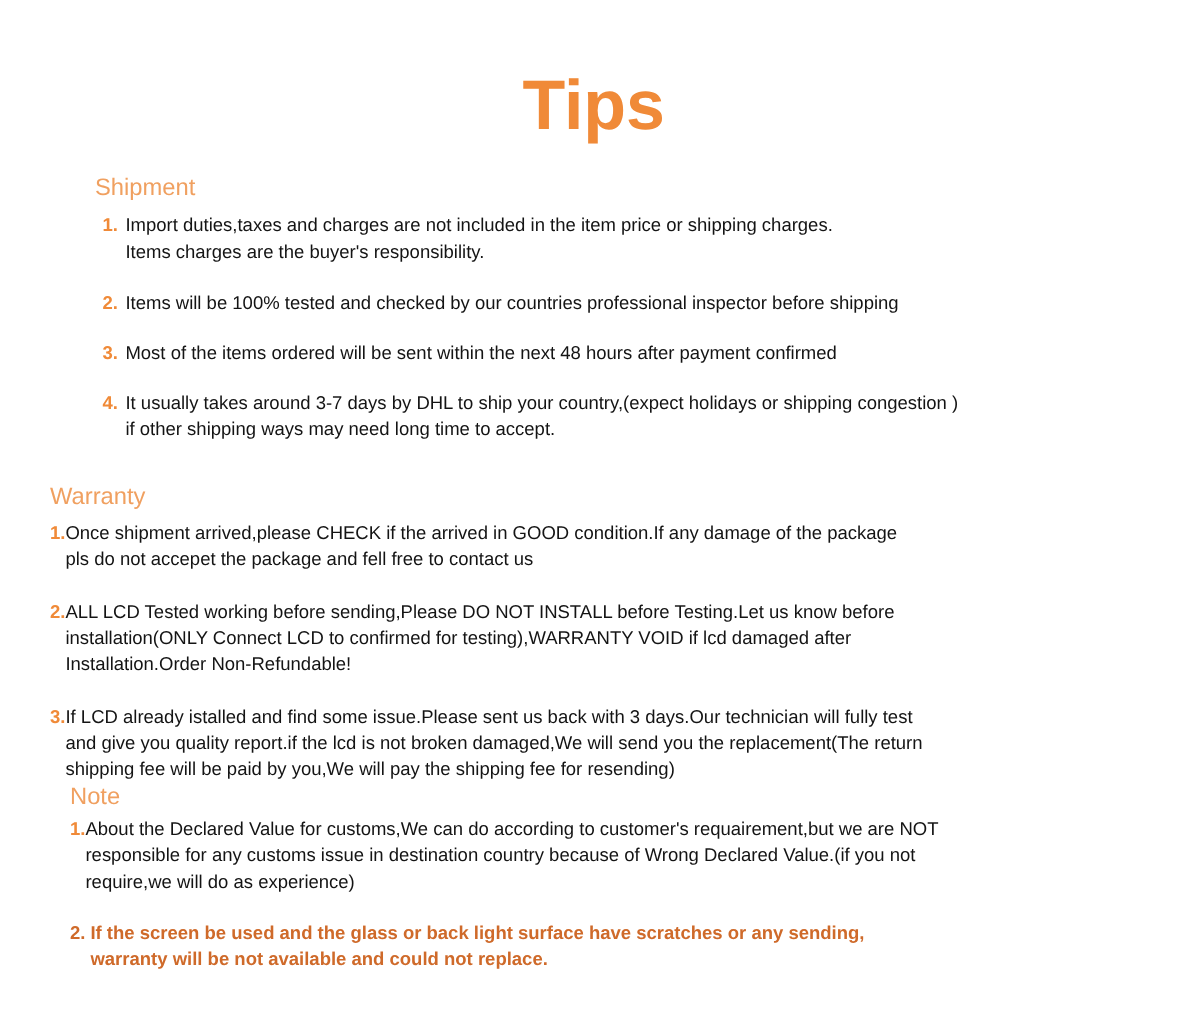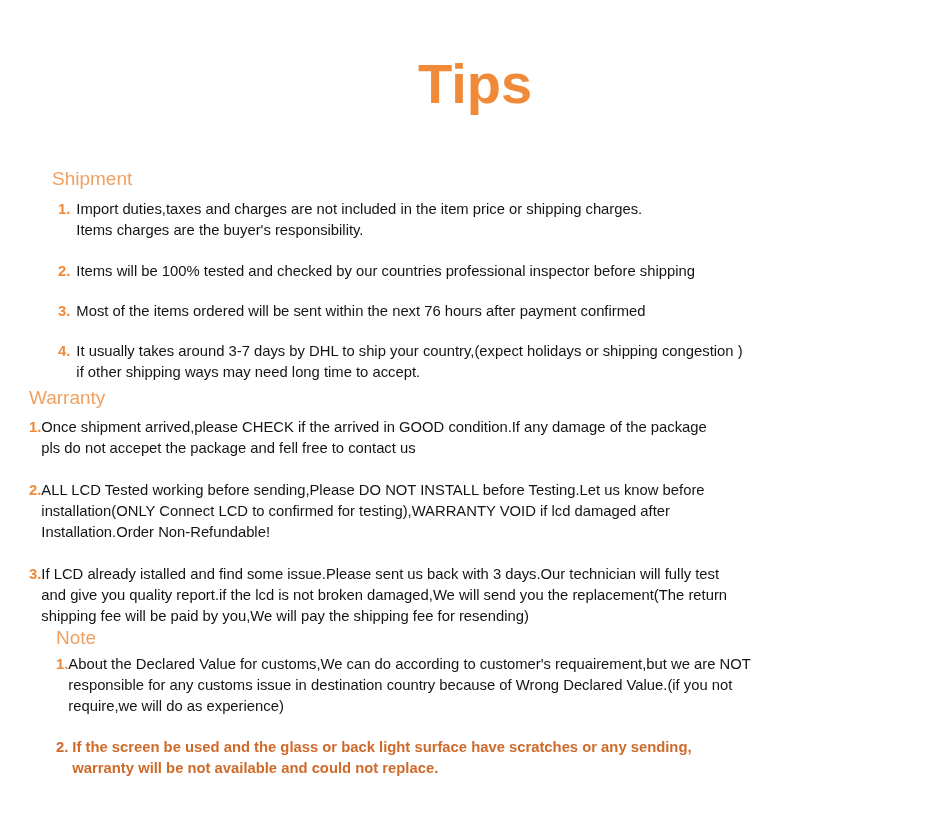--- a/index.html
+++ b/index.html
@@ -32,22 +32,22 @@
     padding-right: 0px;
     line-height: 1;
   }
   .section-head {
     color: #f0a060;
     font-size: 19px;
     font-weight: normal;
     margin: 0;
     line-height: 1.2;
   }
-  #shipment-section { margin-top: 56px; padding-left: 52px; }
-  #warranty-section { margin-top: 4px; padding-left: 29px; }
+  #shipment-section { margin-top: 28px; padding-left: 76px; }
+  #warranty-section { margin-top: 32px; padding-left: 40px; }
   #note-section { padding-left: 56px; }
 
   .list {
     list-style: none;
     margin: 0;
     padding: 0;
   }
   .item {
     display: flex;
     align-items: flex-start;
@@ -110,21 +110,21 @@
         <span class="num">1.</span>
         <span class="body-text">Import duties,taxes and charges are not included in the item price or shipping charges.
 Items charges are the buyer's responsibility.</span>
       </li>
       <li class="item item-2">
         <span class="num">2.</span>
         <span class="body-text">Items will be 100% tested and checked by our countries professional inspector before shipping</span>
       </li>
       <li class="item item-3">
         <span class="num">3.</span>
-        <span class="body-text">Most of the items ordered will be sent within the next 76 hours after payment confirmed</span>
+        <span class="body-text">Most of the items ordered will be sent within the next 48 hours after payment confirmed</span>
       </li>
       <li class="item item-4">
         <span class="num">4.</span>
         <span class="body-text">It usually takes around 3-7 days by DHL to ship your country,(expect holidays or shipping congestion )
 if other shipping ways may need long time to accept.</span>
       </li>
     </ul>
   </div>
 
   <div id="warranty-section">

